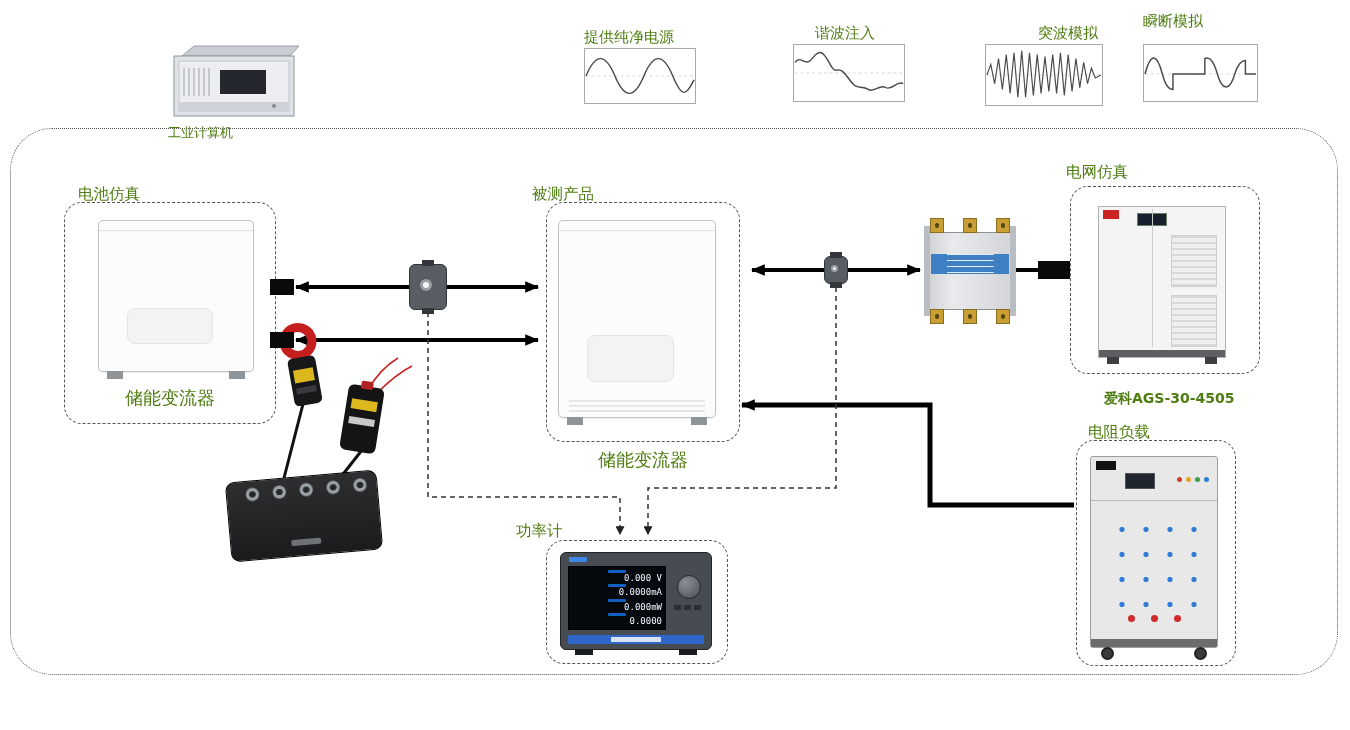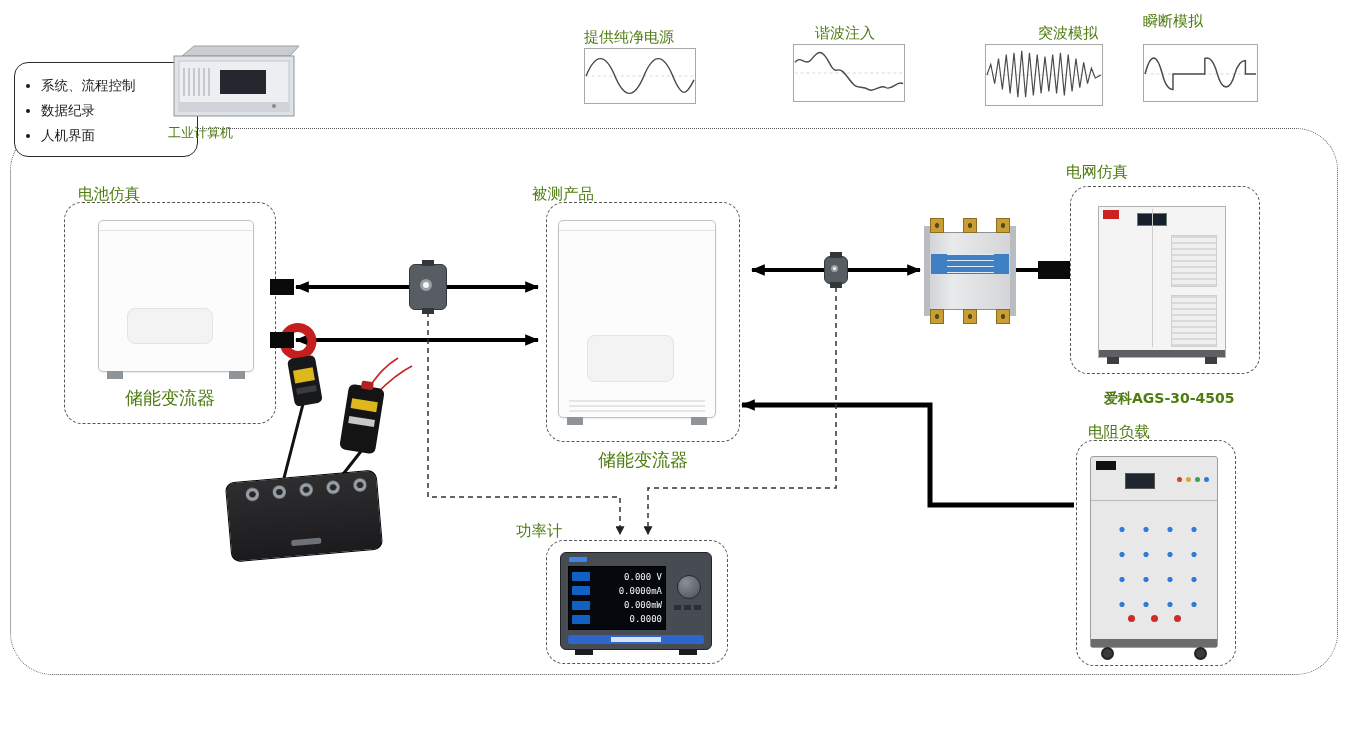--- a/index.html
+++ b/index.html
@@ -141,21 +141,21 @@
             background-size:27px 16px; background-position:2px 0; }
   .logger .mark { position:absolute; bottom:10px; left:50%; transform:translateX(-50%); width:30px; height:6px;
             background:#6e7277; border-radius:2px; }
 
   
   .meter { position:absolute; left:560px; top:552px; width:152px; height:98px; background:#474c52;
            border:1px solid #202327; border-radius:6px; z-index:3; }
   .meter .brand { position:absolute; left:8px; top:4px; width:18px; height:5px; background:#3f86e8; border-radius:1px; }
   .meter .screen { position:absolute; left:7px; top:13px; width:98px; height:64px; background:#05080c;
            border:1px solid #000; padding:3px; display:flex; flex-direction:column; justify-content:space-between; }
-  .meter .row { display:flex; align-items:center; height:13px; }
+  .meter .row { display:flex; align-items:center; height:13px;flex-direction:column; }
   .meter .chip { width:18px; height:9px; background:#1160c4; border-radius:1px; }
   .meter .val { margin-left:auto; color:#f2f6ff; font-family:"DejaVu Sans Mono","Liberation Mono",monospace; font-size:9px; }
   .meter .knob { position:absolute; right:10px; top:22px; width:24px; height:24px; border-radius:50%;
            background:radial-gradient(circle at 35% 30%, #8a8f96, #4a4e54); border:1px solid #25282c; }
   .meter .btns { position:absolute; right:10px; top:52px; display:flex; gap:3px; }
   .meter .btns span { width:7px; height:5px; background:#2b2f34; display:block; }
   .meter .band { position:absolute; left:7px; right:7px; bottom:5px; height:9px; background:#2e66c9; border-radius:2px; }
   .meter .band i { position:absolute; left:50%; top:2px; transform:translateX(-50%); width:50px; height:5px; background:#d7e2f4; }
   .meter .foot { position:absolute; bottom:-6px; width:18px; height:6px; background:#1a1c1f; }
 </style>
@@ -187,27 +187,20 @@
     <path d="M368,390 C378,372 388,364 398,358" fill="none" stroke="#c22" stroke-width="1.6"></path>
     <path d="M376,394 C390,380 400,372 412,366" fill="none" stroke="#c22" stroke-width="1.6"></path>
     <g transform="rotate(-10 303 370)">
       <circle cx="303" cy="341" r="14" fill="none" stroke="#c41e1e" stroke-width="9"></circle>
       <rect x="289" y="357" width="28" height="48" rx="5" fill="#17181a"></rect>
       <rect x="293" y="369" width="20" height="13" fill="#dcb71e"></rect>
       <rect x="293" y="387" width="20" height="6" fill="#3a3b3e"></rect>
     </g>
   </svg>
 
-  <div class="callout">
-    <ul>
-      <li>系统、流程控制</li>
-      <li>数据纪录</li>
-      <li>人机界面</li>
-    </ul>
-  </div>
 
   <div class="computer">
     <svg viewBox="0 0 134 80">
       <polygon points="14,12 122,12 131,2 26,2" fill="#c9cdd3" stroke="#9aa0a8" stroke-width="1"></polygon>
       <rect x="6" y="12" width="120" height="60" fill="#dfe2e6" stroke="#8f959c"></rect>
       <rect x="11" y="17" width="110" height="50" fill="#eceef1" stroke="#c2c7cd"></rect>
       <path d="M16,24 V52 M21,24 V52 M26,24 V52 M31,24 V52 M36,24 V52 M41,24 V52" stroke="#b7bcc4" stroke-width="1.5"></path>
       <rect x="52" y="26" width="46" height="24" fill="#24282e"></rect>
       <rect x="11" y="58" width="110" height="9" fill="#cfd3d9"></rect>
       <circle cx="106" cy="62" r="2" fill="#888"></circle>

